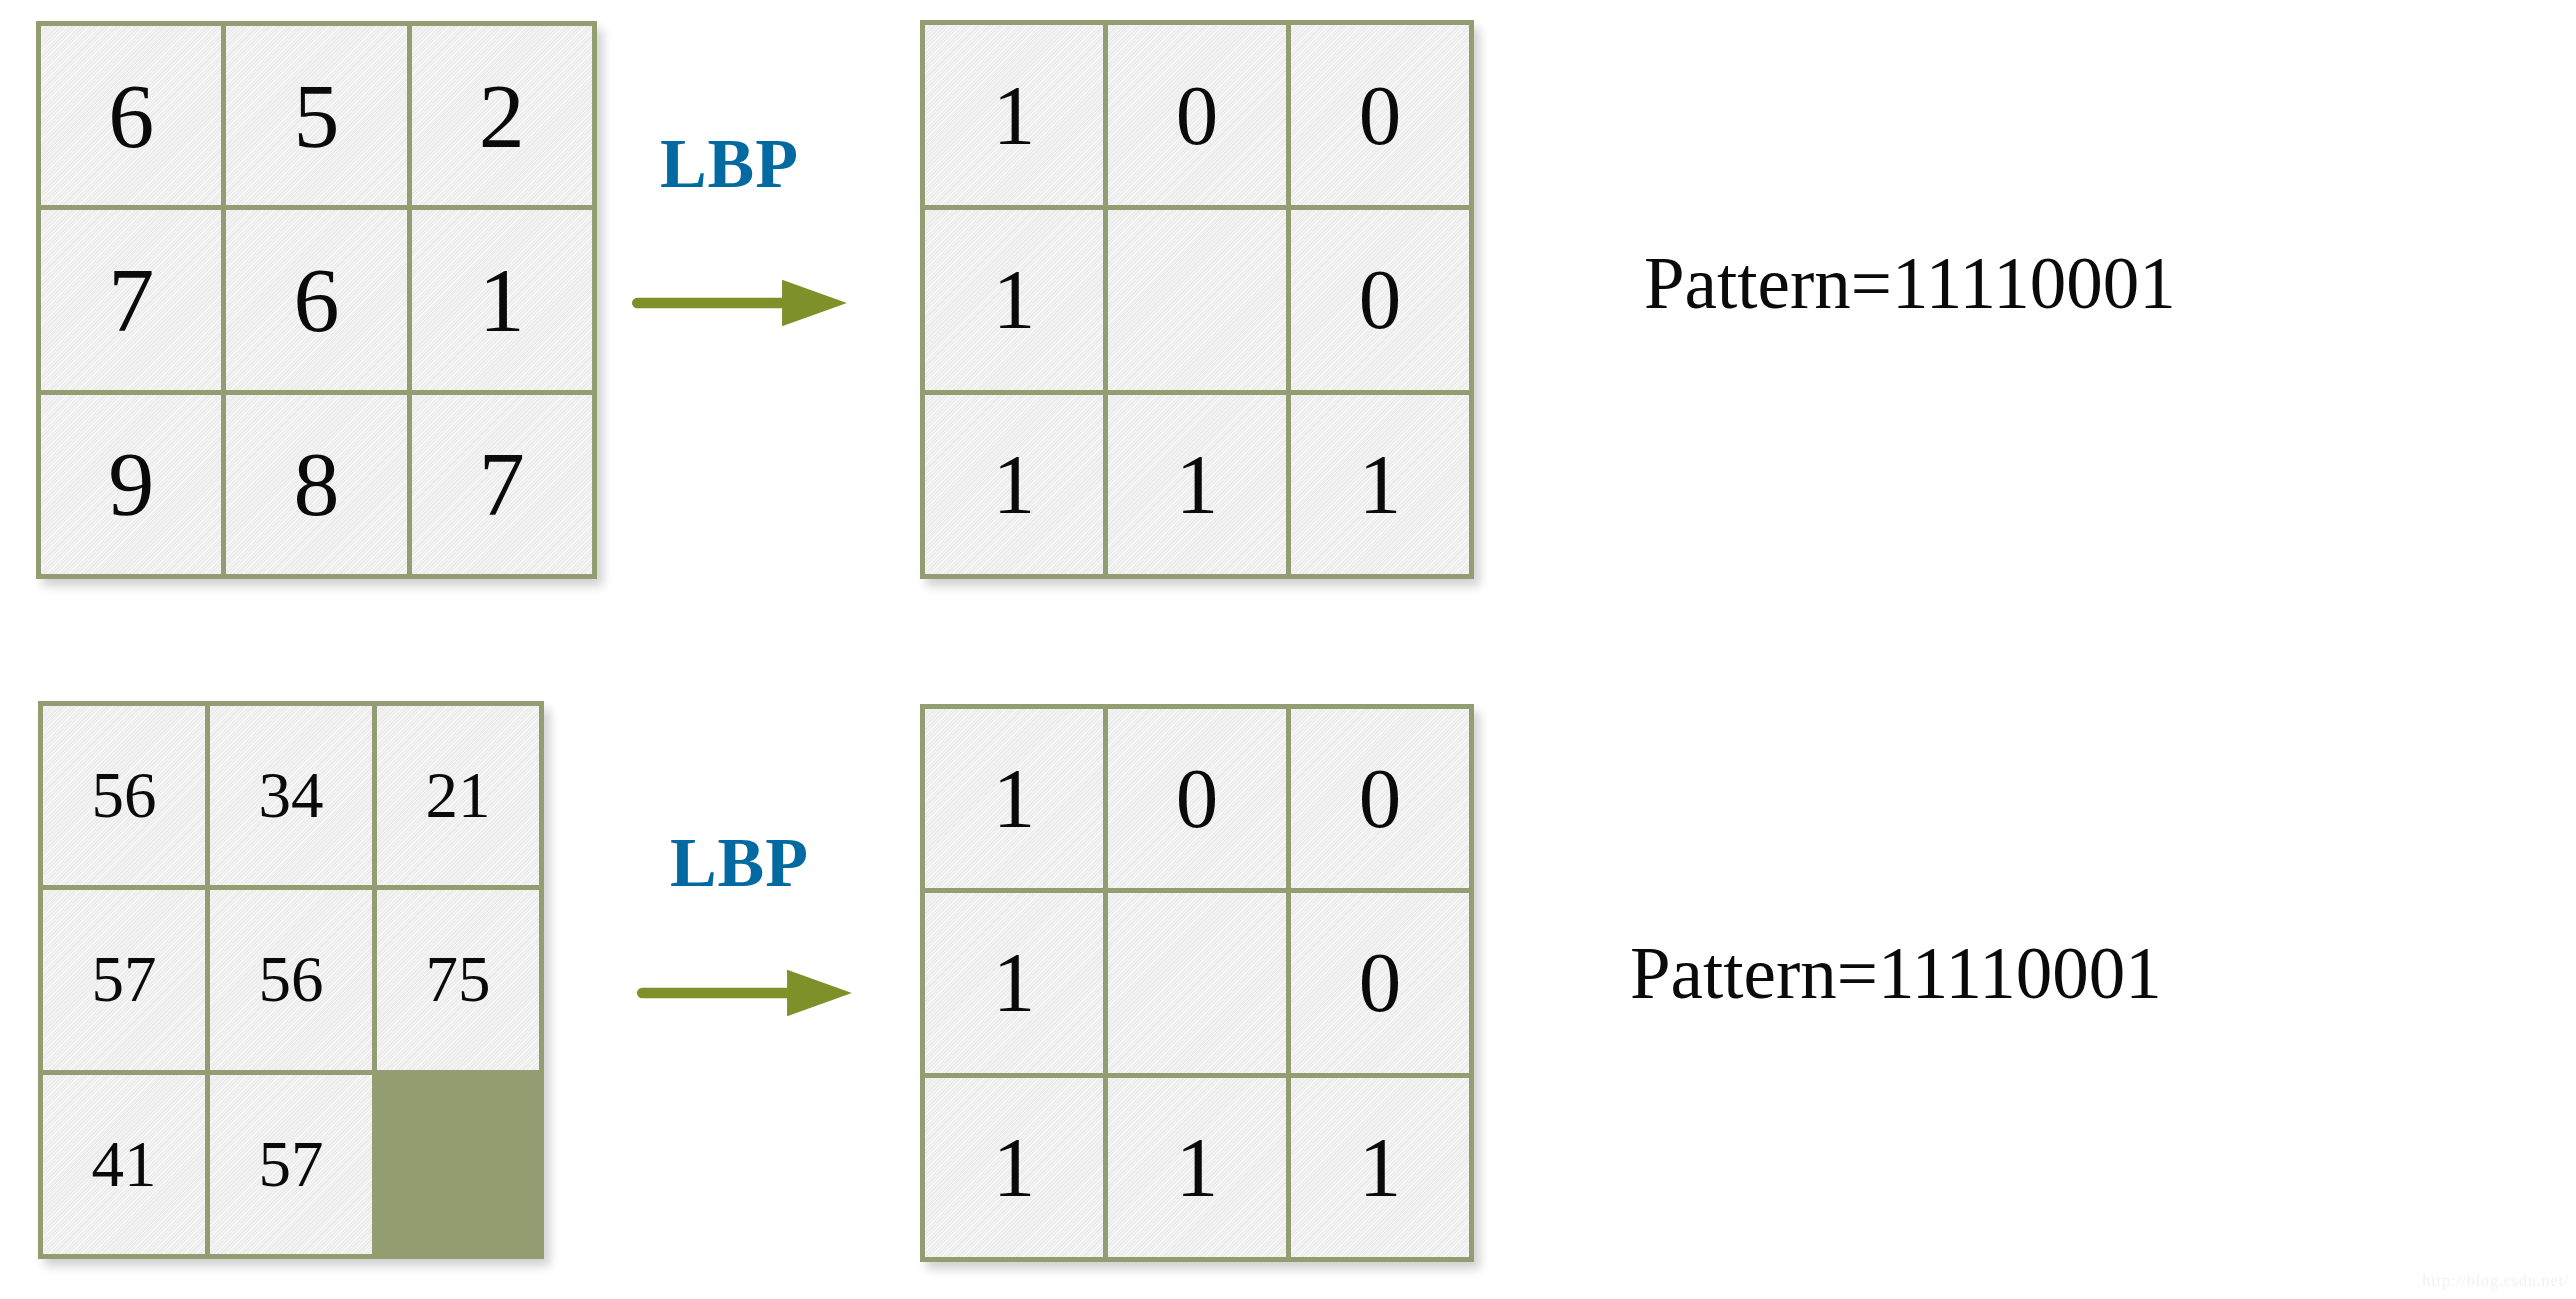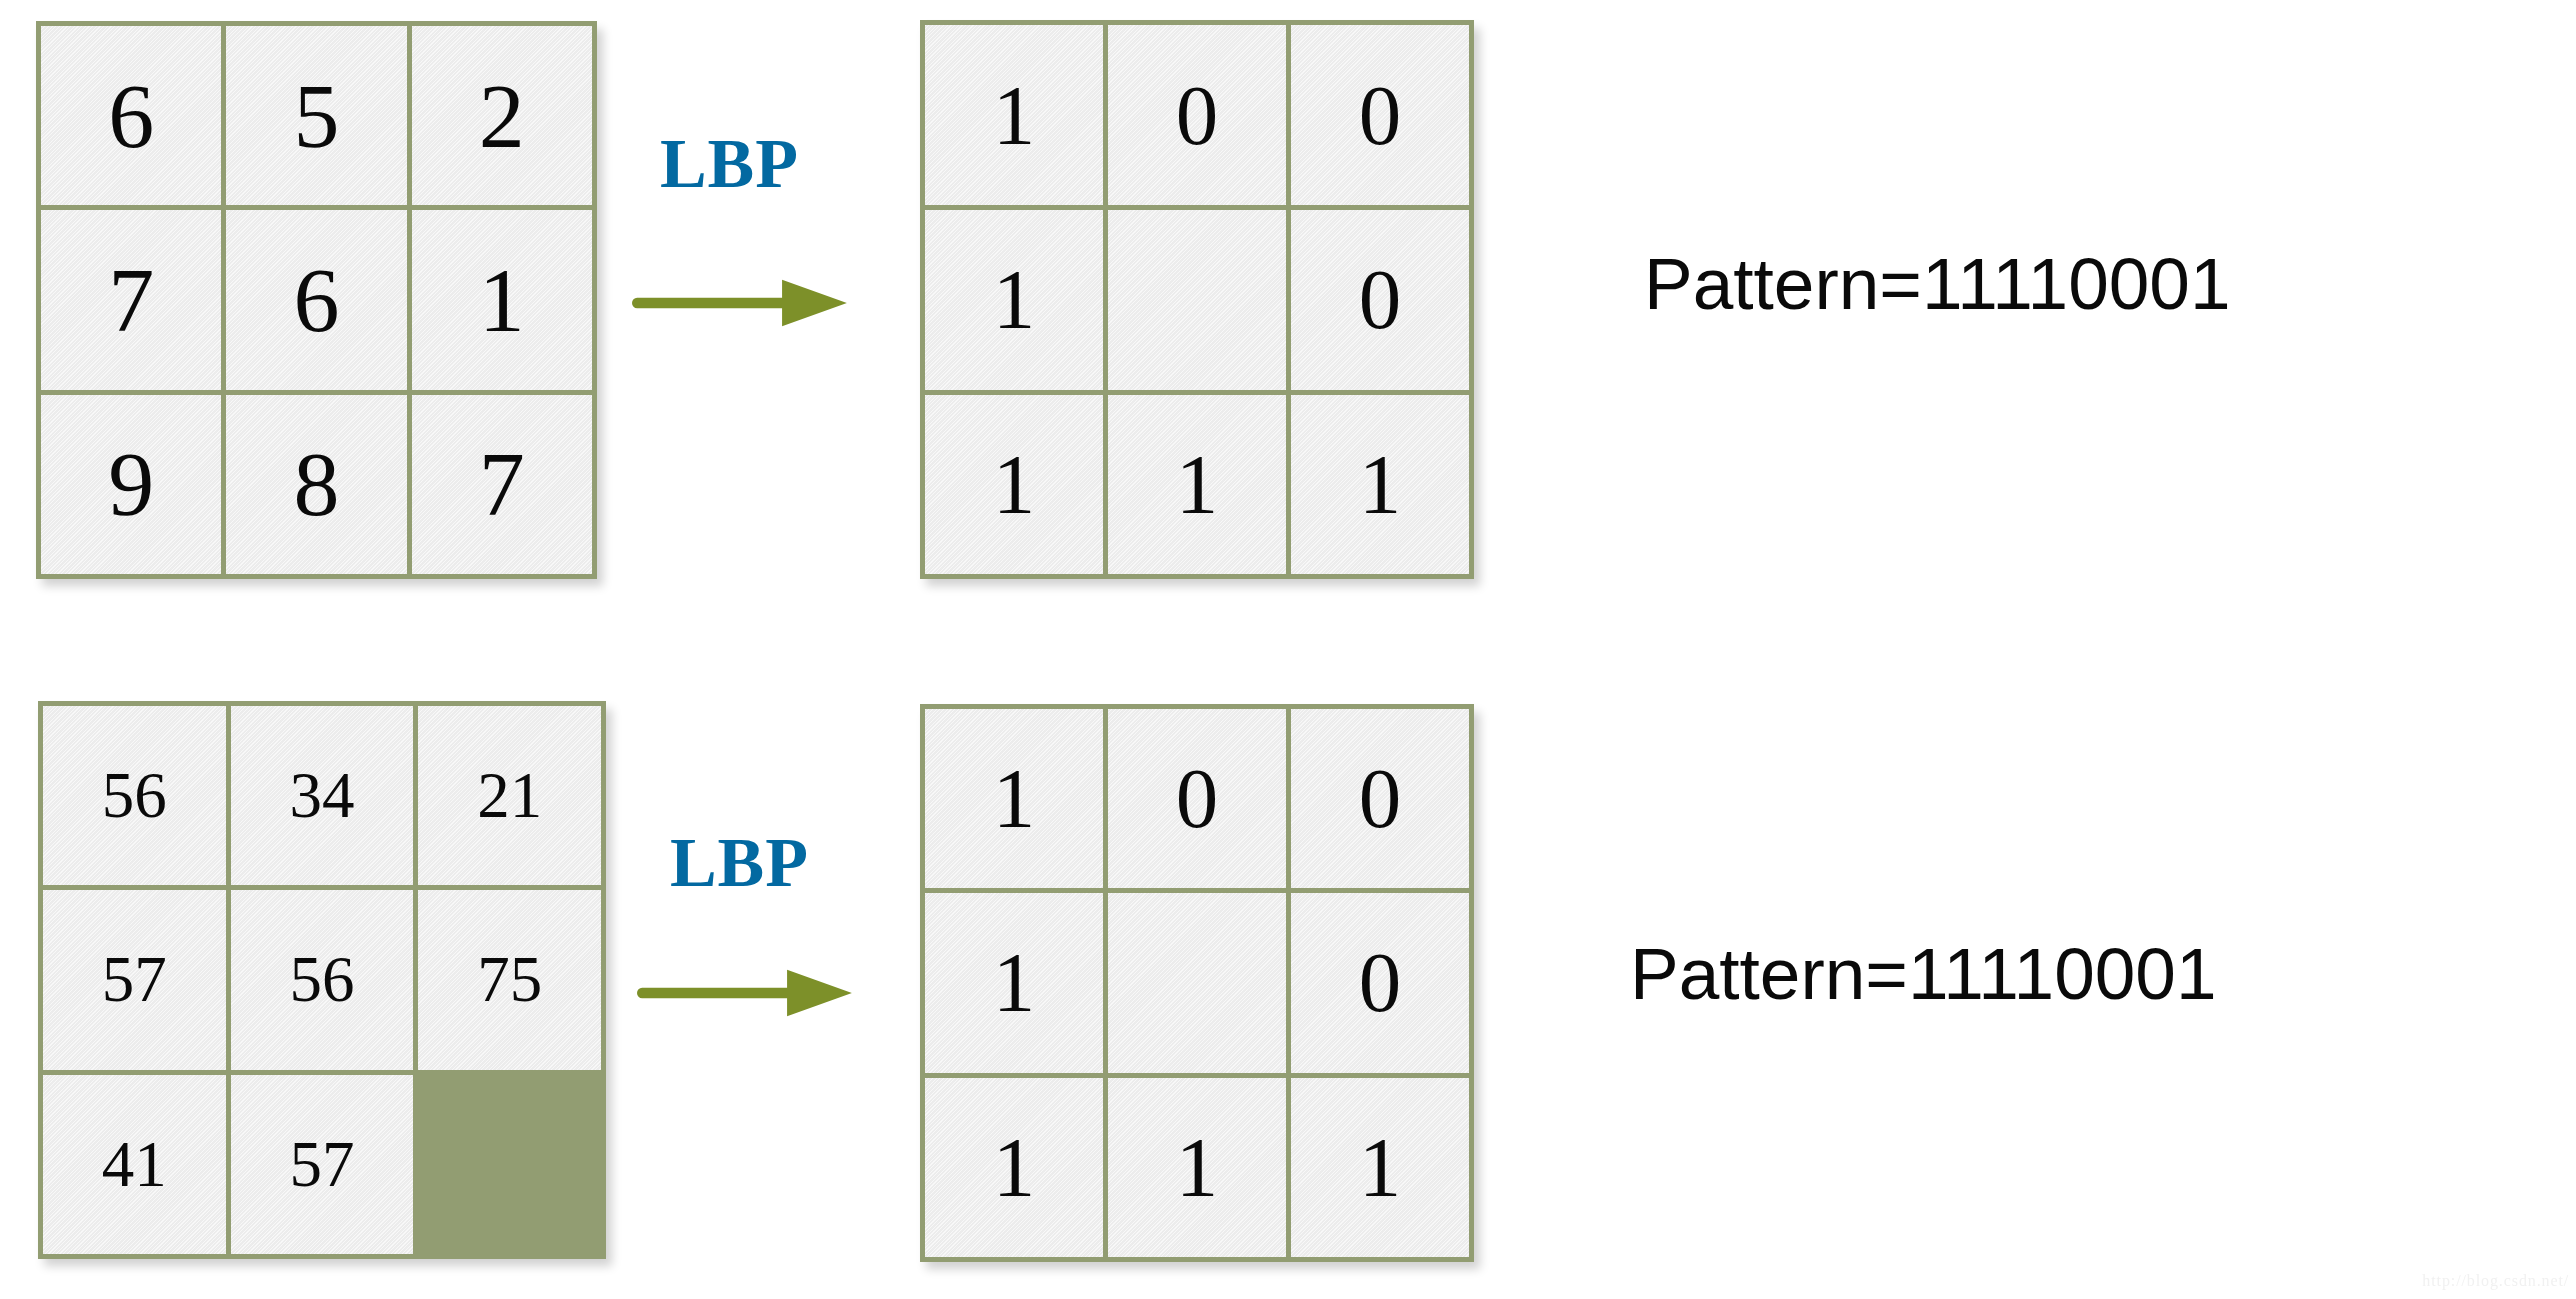--- a/index.html
+++ b/index.html
@@ -52,21 +52,21 @@
 
   
   .grid-src-a { left: 36px;  top: 21px;  width: 561px; height: 558px; }
   .grid-src-a .cell { font-size: 92px; }
 
   
   .grid-bin-a { left: 920px; top: 20.4px; width: 554px; height: 559px; }
   .grid-bin-a .cell { font-size: 85px; }
 
   
-  .grid-src-b { left: 38px;  top: 701px; width: 568px; height: 558px; }
+  .grid-src-b { left: 38px;  top: 701px; width: 506px; height: 558px; }
   .grid-src-b .cell { font-size: 65px; }
 
   
   .grid-bin-b { left: 920px; top: 704px; width: 554px; height: 558px; }
   .grid-bin-b .cell { font-size: 85px; }
 
   
   .lbp-label {
     position: absolute;
     font-size: 70px;
@@ -84,21 +84,21 @@
     position: absolute;
     height: 60px;
   }
   .arrow svg { display: block; width: 100%; height: 100%; }
   .arrow-a { left: 632px; top: 273px; width: 220px; }
   .arrow-b { left: 637px; top: 963px; width: 220px; }
 
   
   .pattern-text {
     position: absolute;
-    font-family: Liberation Sans, sans-serif;
+    font-family: Liberation Serif, serif;
     font-size: 73px;
     color: #0a0a0a;
     white-space: nowrap;
     line-height: 1;
   }
   .pattern-a { left: 1644px; top: 247px; }
   .pattern-b { left: 1630px; top: 937px; }
 
   
   .watermark {

